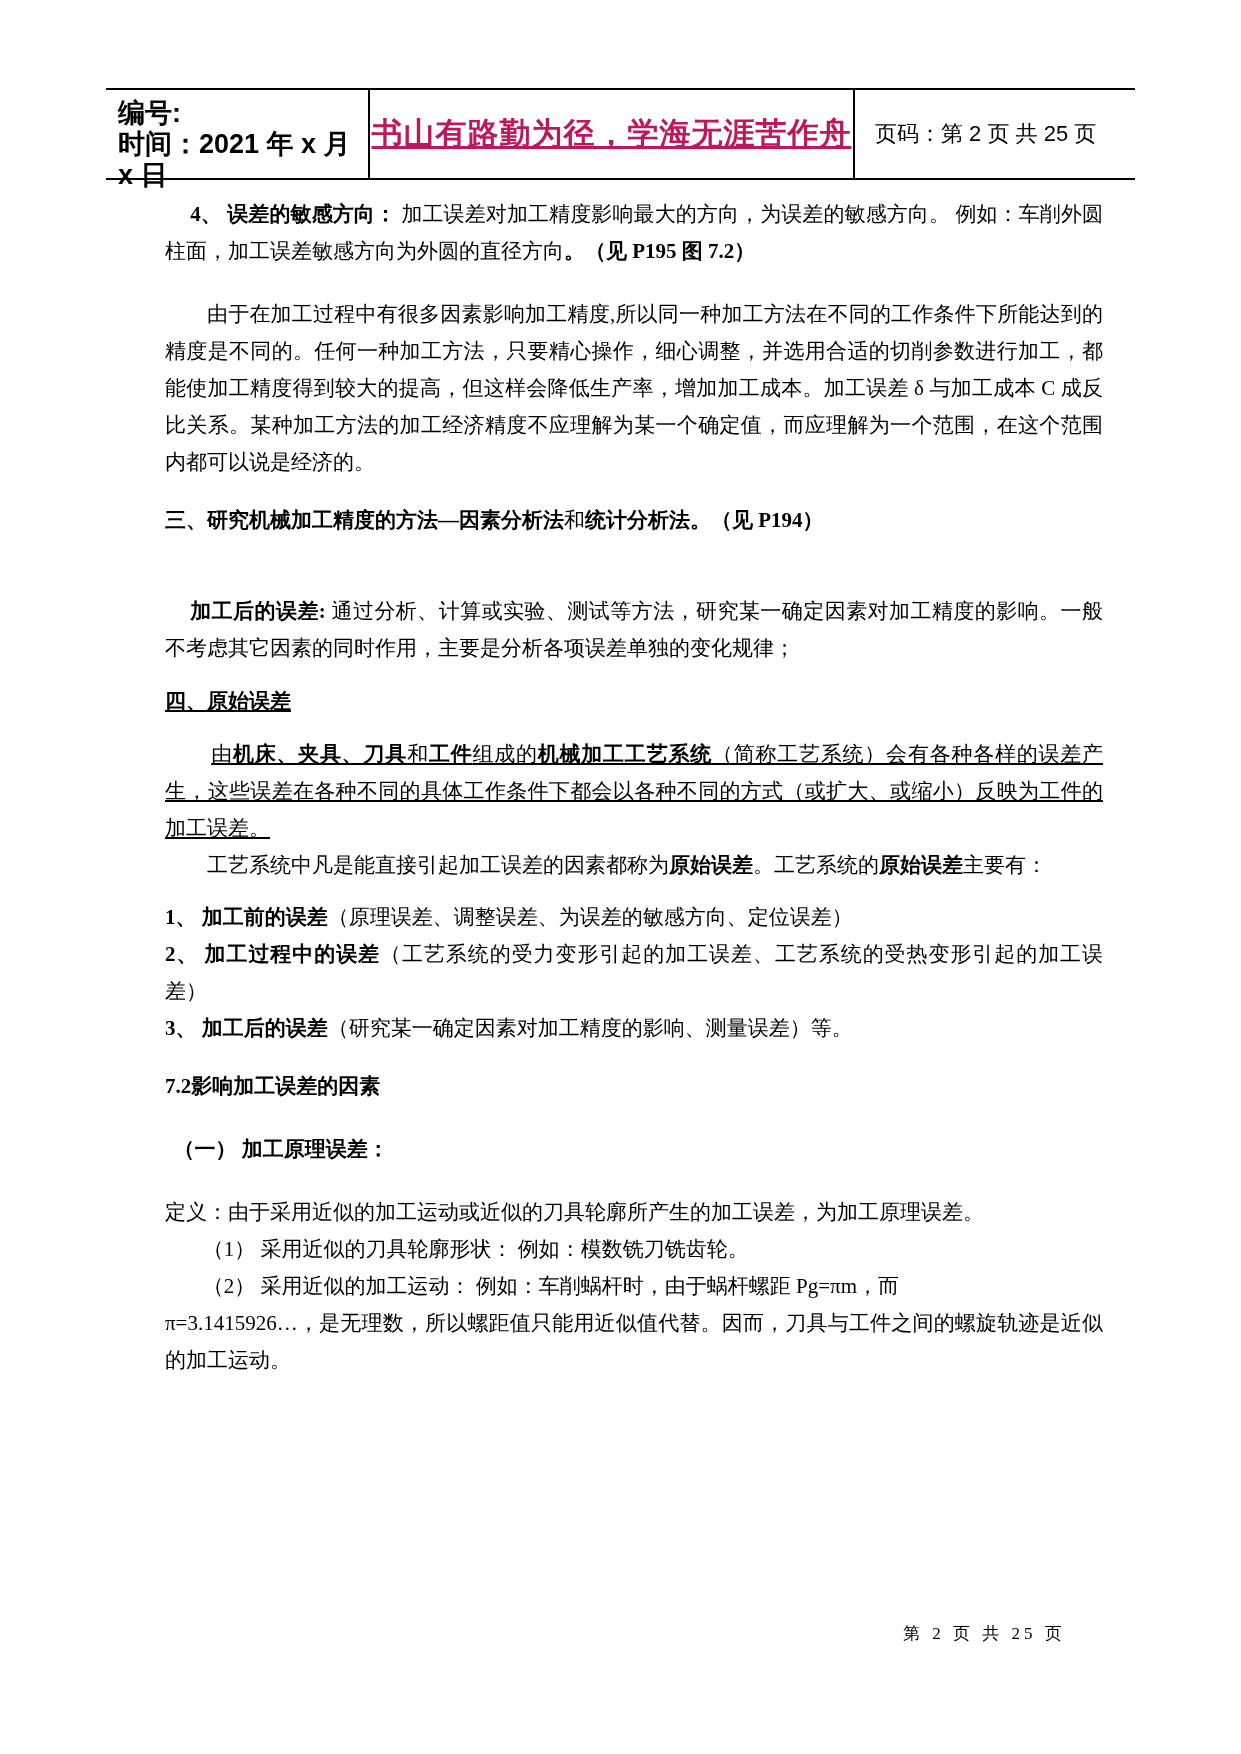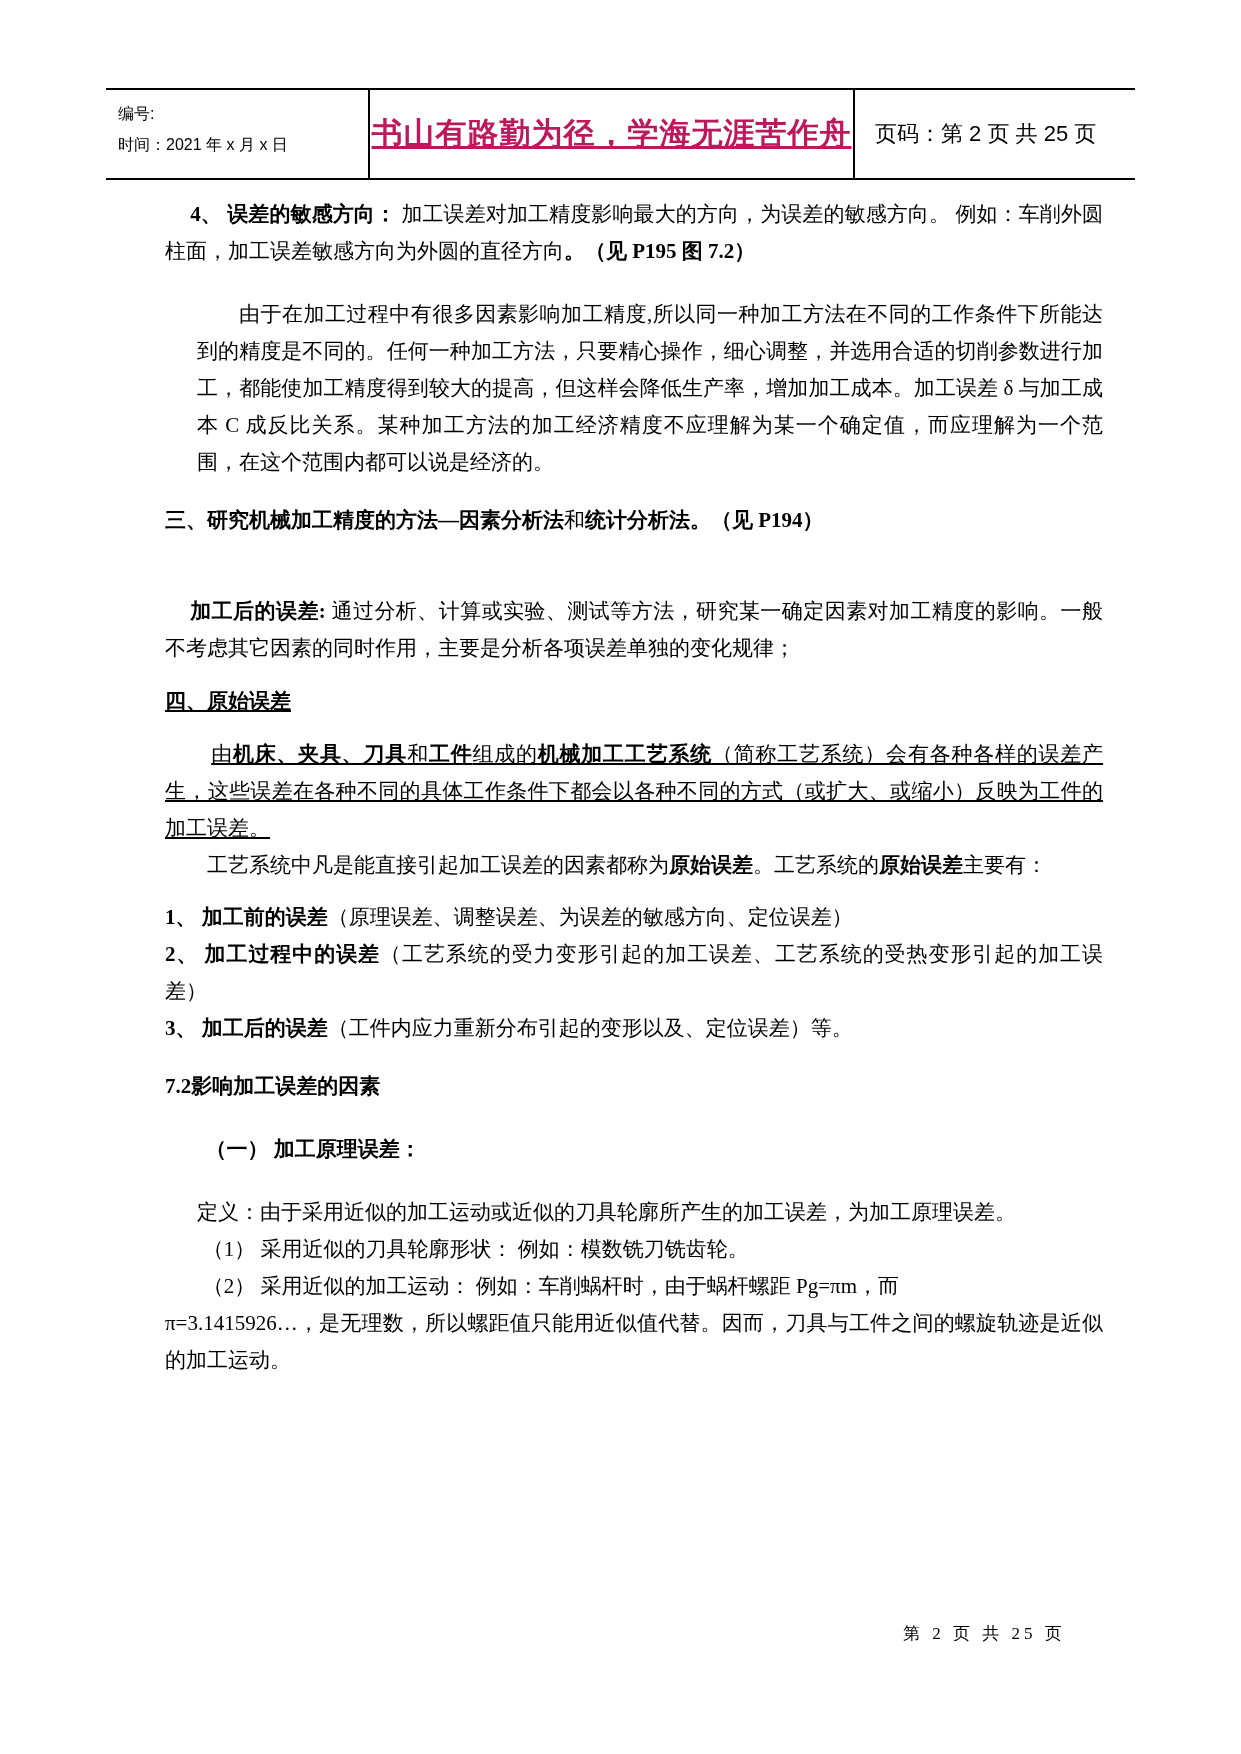--- a/index.html
+++ b/index.html
@@ -16,21 +16,21 @@
   
   .header-table {
     position:absolute; left:106px; top:88px;
     width:1029px; height:92px;
     display:flex;
     border-top:2px solid #000;
     border-bottom:2px solid #000;
     font-family:"Liberation Sans","DejaVu Sans",sans-serif;
   }
   .cell { height:100%; }
-  .cell-left  { width:262px; padding:8px 0 4px 12px; font-size:16px; line-height:31px; }
+  .cell-left  { width:262px; padding:8px 0 4px 12px; font-size:27px; line-height:31px;font-weight:bold; }
   .cell-mid   { width:485px; border-left:2px solid #000;
                 display:flex; align-items:center; justify-content:center; }
   .cell-right { width:282px; border-left:2px solid #000;
                 display:flex; align-items:center; padding-left:20px; font-size:22px; }
   .motto { font-weight:bold; font-size:31px; letter-spacing:1px; white-space:nowrap; }
 
   
   .body-text {
     position:absolute; left:165px; top:196px; width:938px;
     font-size:21px; line-height:37px;
@@ -42,21 +42,21 @@
 
   .ti-05 { text-indent:0.4em; }
   .ti-12 { text-indent:1.2em; }
   .ti-18 { text-indent:1.8em; }
   .ti-20 { text-indent:2.0em; }
   .ti-22 { text-indent:2.2em; }
 
   .mt-a { margin-top:15px; }
   .mt-b { margin-top:16px;text-decoration:underline; }
   .mt-c { margin-top:21px; }
-  .mt-d { margin-top:26px;margin-left:32px; }
+  .mt-d { margin-top:26px; }
   .mt-e { margin-top:30px; }
   .mt-f { margin-top:54px; }
 
   
   .footer {
     position:absolute; left:903px; top:1622px;
     font-size:17px; letter-spacing:4px;
     white-space:nowrap;
   }
 </style>
@@ -81,21 +81,21 @@
   <div class="body-text">
     <p class="blk ti-12"><span class="b">4、 误差的敏感方向：</span><span> 加工误差对加工精度影响最大的方向，为误差的敏感方向。 例如：车削外圆柱面，加工误差敏感方向为外圆的直径方向</span><span class="b">。（见 P195 图 7.2）</span></p>
     <p class="blk mt-d ti-20"><span>由于在加工过程中有很多因素影响加工精度,所以同一种加工方法在不同的工作条件下所能达到的精度是不同的。任何一种加工方法，只要精心操作，细心调整，并选用合适的切削参数进行加工，都能使加工精度得到较大的提高，但这样会降低生产率，增加加工成本。加工误差 δ 与加工成本 C 成反比关系。某种加工方法的加工经济精度不应理解为某一个确定值，而应理解为一个范围，在这个范围内都可以说是经济的。</span></p>
     <p class="blk mt-c"><span class="b">三、研究机械加工精度的方法—因素分析法</span><span>和</span><span class="b">统计分析法。（见 P194）</span></p>
     <p class="blk mt-f ti-12"><span class="b">加工后的误差:</span><span> 通过分析、计算或实验、测试等方法，研究某一确定因素对加工精度的影响。一般不考虑其它因素的同时作用，主要是分析各项误差单独的变化规律；</span></p>
     <p class="blk mt-b"><span class="b">四、原始误差</span></p>
     <p class="blk mt-b ti-22"><span>由</span><span class="b">机床、夹具、刀具</span><span>和</span><span class="b">工件</span><span>组成的</span><span class="b">机械加工工艺系统</span><span>（简称工艺系统）会有各种各样的误差产生，这些误差在各种不同的具体工作条件下都会以各种不同的方式（或扩大、或缩小）反映为工件的加工误差。</span></p>
     <p class="blk ti-20"><span>工艺系统中凡是能直接引起加工误差的因素都称为</span><span class="b">原始误差</span><span>。工艺系统的</span><span class="b">原始误差</span><span>主要有：</span></p>
     <p class="blk mt-a"><span class="b">1、 加工前的误差</span><span>（原理误差、调整误差、为误差的敏感方向、定位误差）</span></p>
     <p class="blk"><span class="b">2、 加工过程中的误差</span><span>（工艺系统的受力变形引起的加工误差、工艺系统的受热变形引起的加工误差）</span></p>
-    <p class="blk"><span class="b">3、 加工后的误差</span><span>（工件内应力重新分布引起的变形以及、定位误差）等。</span></p>
+    <p class="blk"><span class="b">3、 加工后的误差</span><span>（研究某一确定因素对加工精度的影响、测量误差）等。</span></p>
     <p class="blk mt-c"><span class="b">7.2影响加工误差的因素</span></p>
     <p class="blk mt-d ti-05"><span class="b">（一） 加工原理误差：</span></p>
     <p class="blk mt-d"><span>定义：由于采用近似的加工运动或近似的刀具轮廓所产生的加工误差，为加工原理误差。</span></p>
     <p class="blk ti-18"><span>（1） 采用近似的刀具轮廓形状： 例如：模数铣刀铣齿轮。</span></p>
     <p class="blk ti-18"><span>（2） 采用近似的加工运动： 例如：车削蜗杆时，由于蜗杆螺距 Pg=πm，而</span><br><span>π=3.1415926…，是无理数，所以螺距值只能用近似值代替。因而，刀具与工件之间的螺旋轨迹是近似的加工运动。</span></p>
   </div>
 
   <div class="footer">
     <span>第 2 页 共 25 页</span>
   </div>

